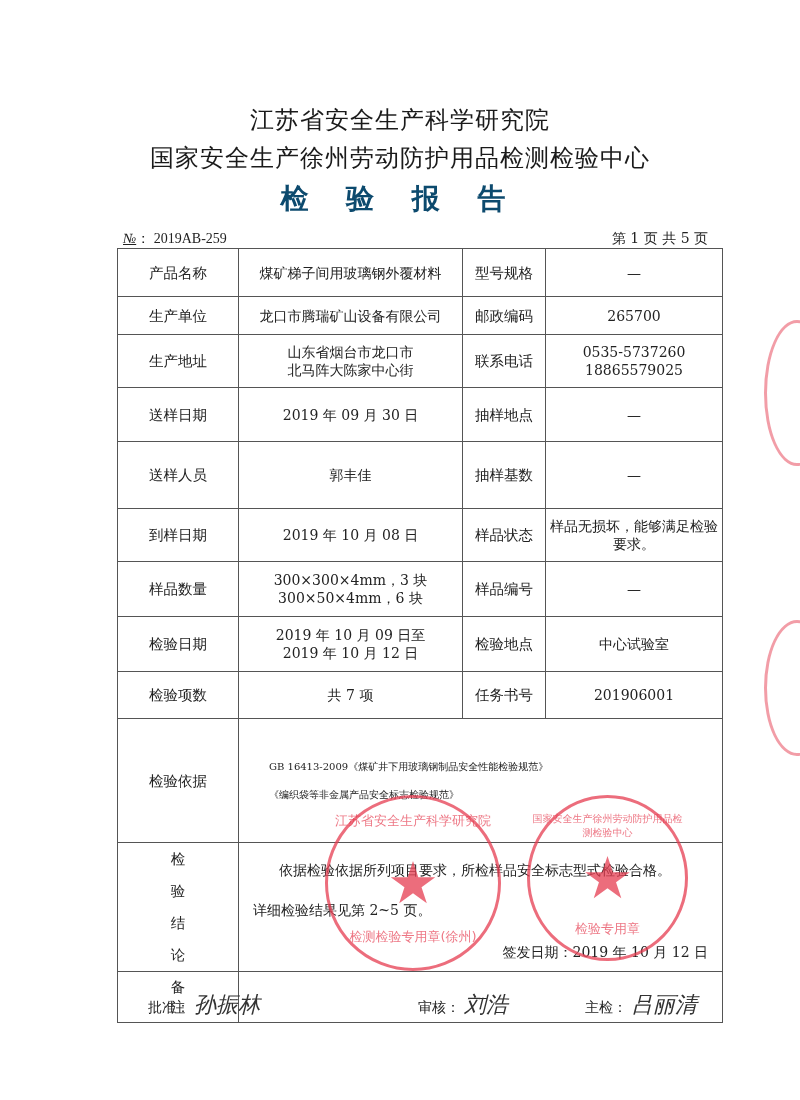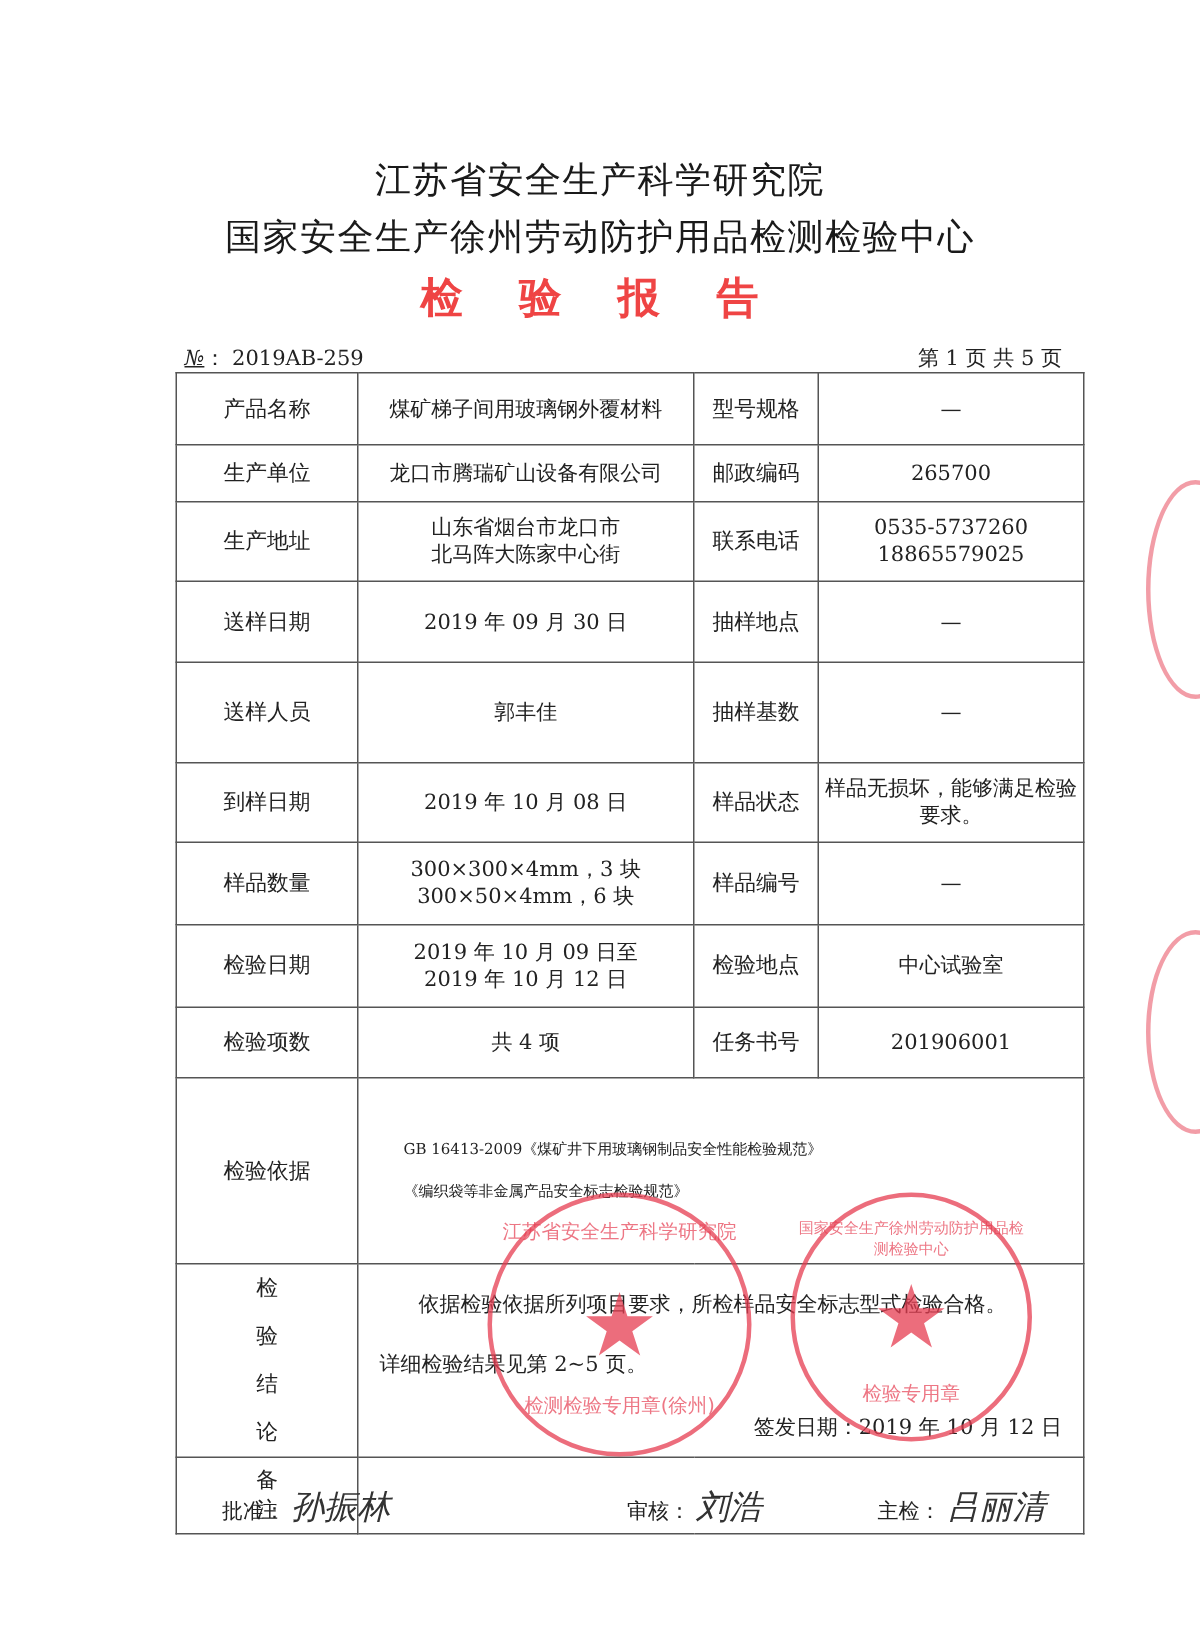--- a/index.html
+++ b/index.html
@@ -8,23 +8,23 @@
     font-family: "DejaVu Serif", "Liberation Serif", serif; color: #222;
   }
   .hdr1, .hdr2 {
     position: absolute; left: 0; width: 800px; text-align: center;
     font-family: "DejaVu Sans", sans-serif; color: #1a1a1a;
   }
   .hdr1 { top: 104px; font-size: 24px; letter-spacing: 1px; }
   .hdr2 { top: 142px; font-size: 24px; letter-spacing: 1px; }
   .title {
     position: absolute; top: 180px; left: 0; width: 800px; text-align: center;
-    font-family: "DejaVu Sans", sans-serif; font-weight: bold; font-size: 28px; letter-spacing: 14px; color: #ef4444;
+    font-family: "DejaVu Sans", sans-serif; font-weight: bold; font-size: 28px; letter-spacing: 14px; color: #0c4a6e;
   }
-  .docno { position: absolute; top: 230px; left: 123px; font-size: 14px; }
+  .docno { position: absolute; top: 230px; left: 123px; font-size: 14px; font-family: Liberation Serif, serif; }
   .docno .no-mark { font-style: italic; text-decoration: underline; }
   .pageinfo { position: absolute; top: 230px; right: 92px; font-size: 14px; }
 
   table.report {
     position: absolute; top: 248px; left: 117px; width: 605px;
     border-collapse: collapse; table-layout: fixed;
     font-size: 14px;
   }
   table.report td {
     border: 1.5px solid #555; text-align: center; vertical-align: middle; padding: 0 4px;
@@ -129,21 +129,21 @@
     <td class="lbl">检验日期</td>
     <td>
       <div>2019 年 10 月 09 日至</div>
       <div>2019 年 10 月 12 日</div>
     </td>
     <td class="lbl">检验地点</td>
     <td>中心试验室</td>
   </tr>
   <tr style="height:47px">
     <td class="lbl">检验项数</td>
-    <td>共 4 项</td>
+    <td>共 7 项</td>
     <td class="lbl">任务书号</td>
     <td>201906001</td>
   </tr>
   <tr style="height:124px">
     <td class="lbl">检验依据</td>
     <td colspan="3" class="basis">
       <div>GB 16413-2009《煤矿井下用玻璃钢制品安全性能检验规范》</div>
       <div>《编织袋等非金属产品安全标志检验规范》</div>
     </td>
   </tr>

